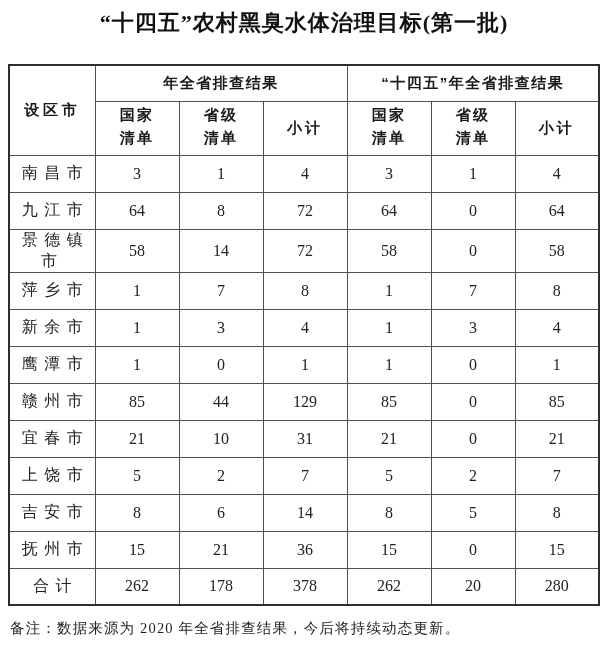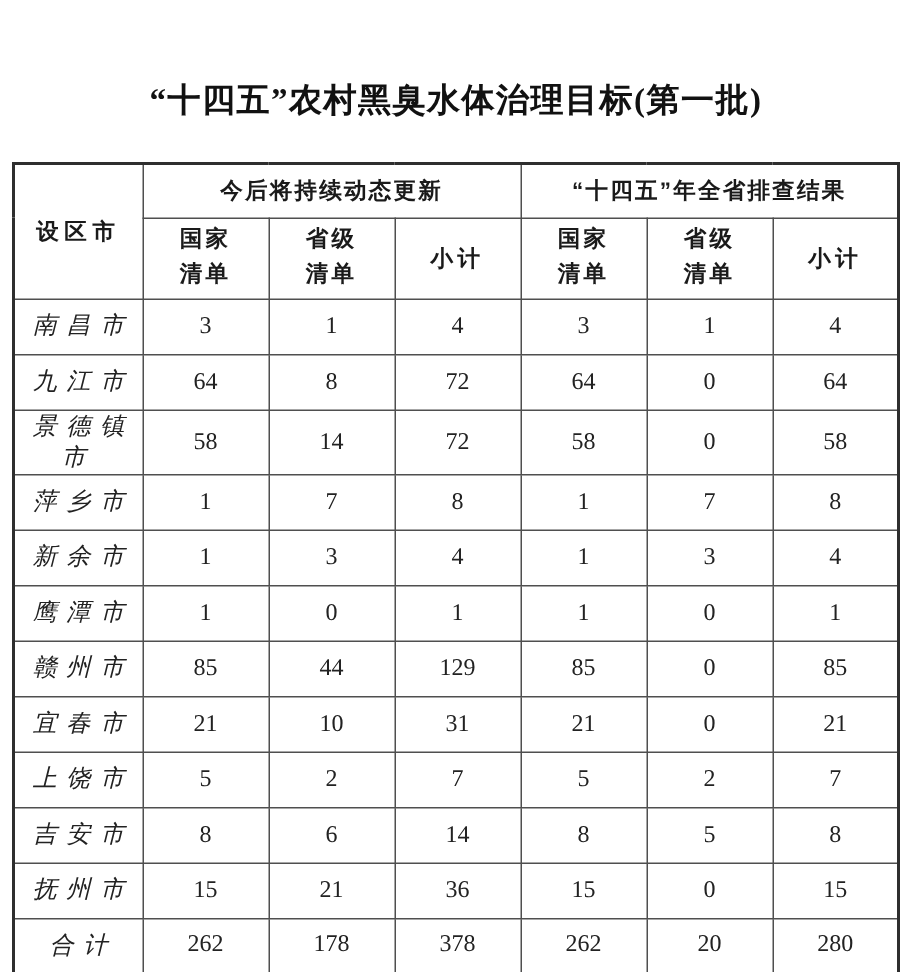--- a/index.html
+++ b/index.html
@@ -12,21 +12,20 @@
     height: 648px;
     font-family: "Liberation Serif", serif;
     color: #1e1e1e;
     overflow: hidden;
   }
   .page {
     width: 608px;
     height: 496px;
     box-sizing: border-box;
     padding-top: 8px;
-    margin-top: 44px;
   }
   .title {
     margin: 0;
     text-align: center;
     font-size: 22px;
     font-weight: bold;
     letter-spacing: 1px;
     color: #111111;
     font-family: "Liberation Serif", serif;
   }
@@ -65,21 +64,20 @@
   }
   .subtotal-label { letter-spacing: 0.2em; text-indent: 0.2em; font-family: Liberation Serif, serif; }
   .data-table tbody td {
     font-size: 16px;
     font-family: "Liberation Serif", serif;
     color: #222222;
   }
   .data-table tbody td.city {
     letter-spacing: 0.4em;
     text-indent: 0.4em;
-    font-style: italic;
   }
   .note {
     margin: 13px 0 0 10px;
     font-size: 14.5px;
     letter-spacing: 0.08em;
     color: #1e1e1e;
     font-family: "Liberation Serif", serif;
   }
 </style>
 </head>
@@ -98,21 +96,21 @@
         <col>
         <col>
         <col>
     </colgroup>
     <thead>
       <tr class="group-row">
         <th rowspan="2">
           <span class="corner-label">设区市</span>
         </th>
         <th colspan="3">
-          <span class="group-label">今后将持续动态更新</span>
+          <span class="group-label">年全省排查结果</span>
         </th>
         <th colspan="3">
           <span class="group-label">“十四五”年全省排查结果</span>
         </th>
       </tr>
       <tr class="sub-row">
         <th>
           <span class="wrap2">国家清单</span>
         </th>
         <th>
@@ -237,14 +235,15 @@
           <td>262</td>
           <td>178</td>
           <td>378</td>
           <td>262</td>
           <td>20</td>
           <td>280</td>
         </tr>
       </tbody>
   </table>
 
+  <p class="note">备注：数据来源为 2020 年全省排查结果，今后将持续动态更新。</p>
 
 </div>
 
 </body></html>

